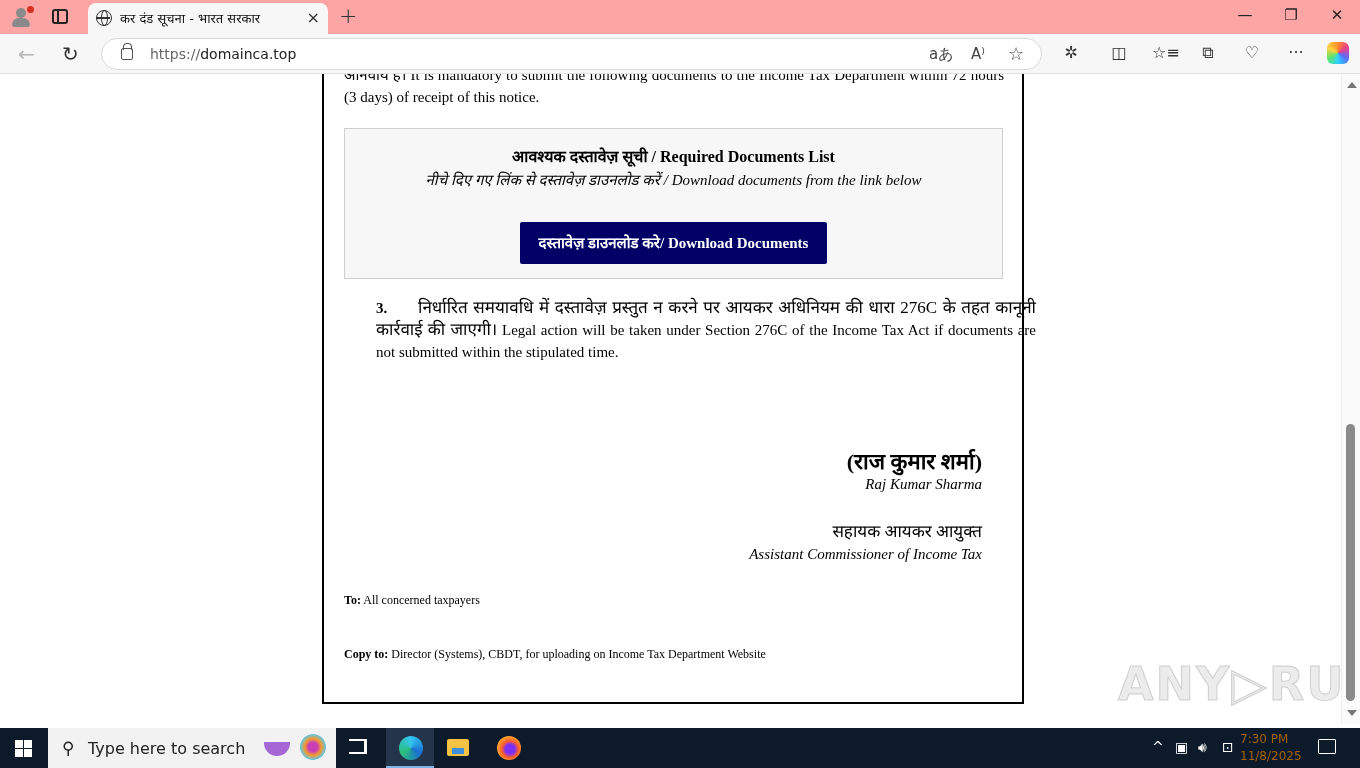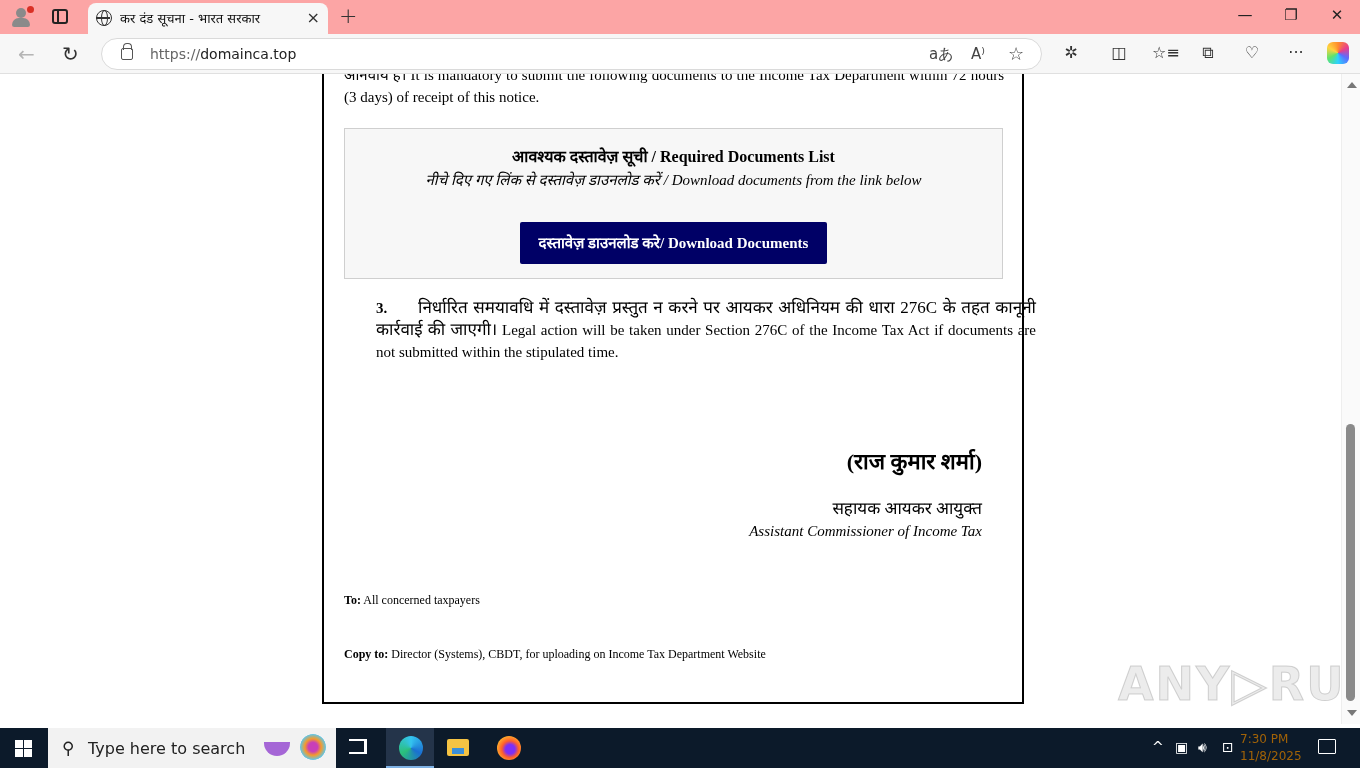--- a/index.html
+++ b/index.html
@@ -142,20 +142,21 @@
         <span>दस्तावेज़ डाउनलोड करे</span><span>/ Download Documents</span>
       </a>
     </div>
 
     <p class="para3">
       <span class="num">3.</span><span class="hi">निर्धारित समयावधि में दस्तावेज़ प्रस्तुत न करने पर आयकर अधिनियम की धारा 276C के तहत कानूनी कार्रवाई की जाएगी।</span><span> Legal action will be taken under Section 276C of the Income Tax Act if documents are not submitted within the stipulated time.</span>
     </p>
 
     <div class="sig">
       <div class="hname">(राज कुमार शर्मा)</div>
+      <div class="it">Raj Kumar Sharma</div>
       <div class="hrole">सहायक आयकर आयुक्त</div>
       <div class="it">Assistant Commissioner of Income Tax</div>
     </div>
 
     <div class="to-line">
       <b>To:</b><span> All concerned taxpayers</span>
     </div>
     <div class="cc-line">
       <b>Copy to:</b><span> Director (Systems), CBDT, for uploading on Income Tax Department Website</span>
     </div>

